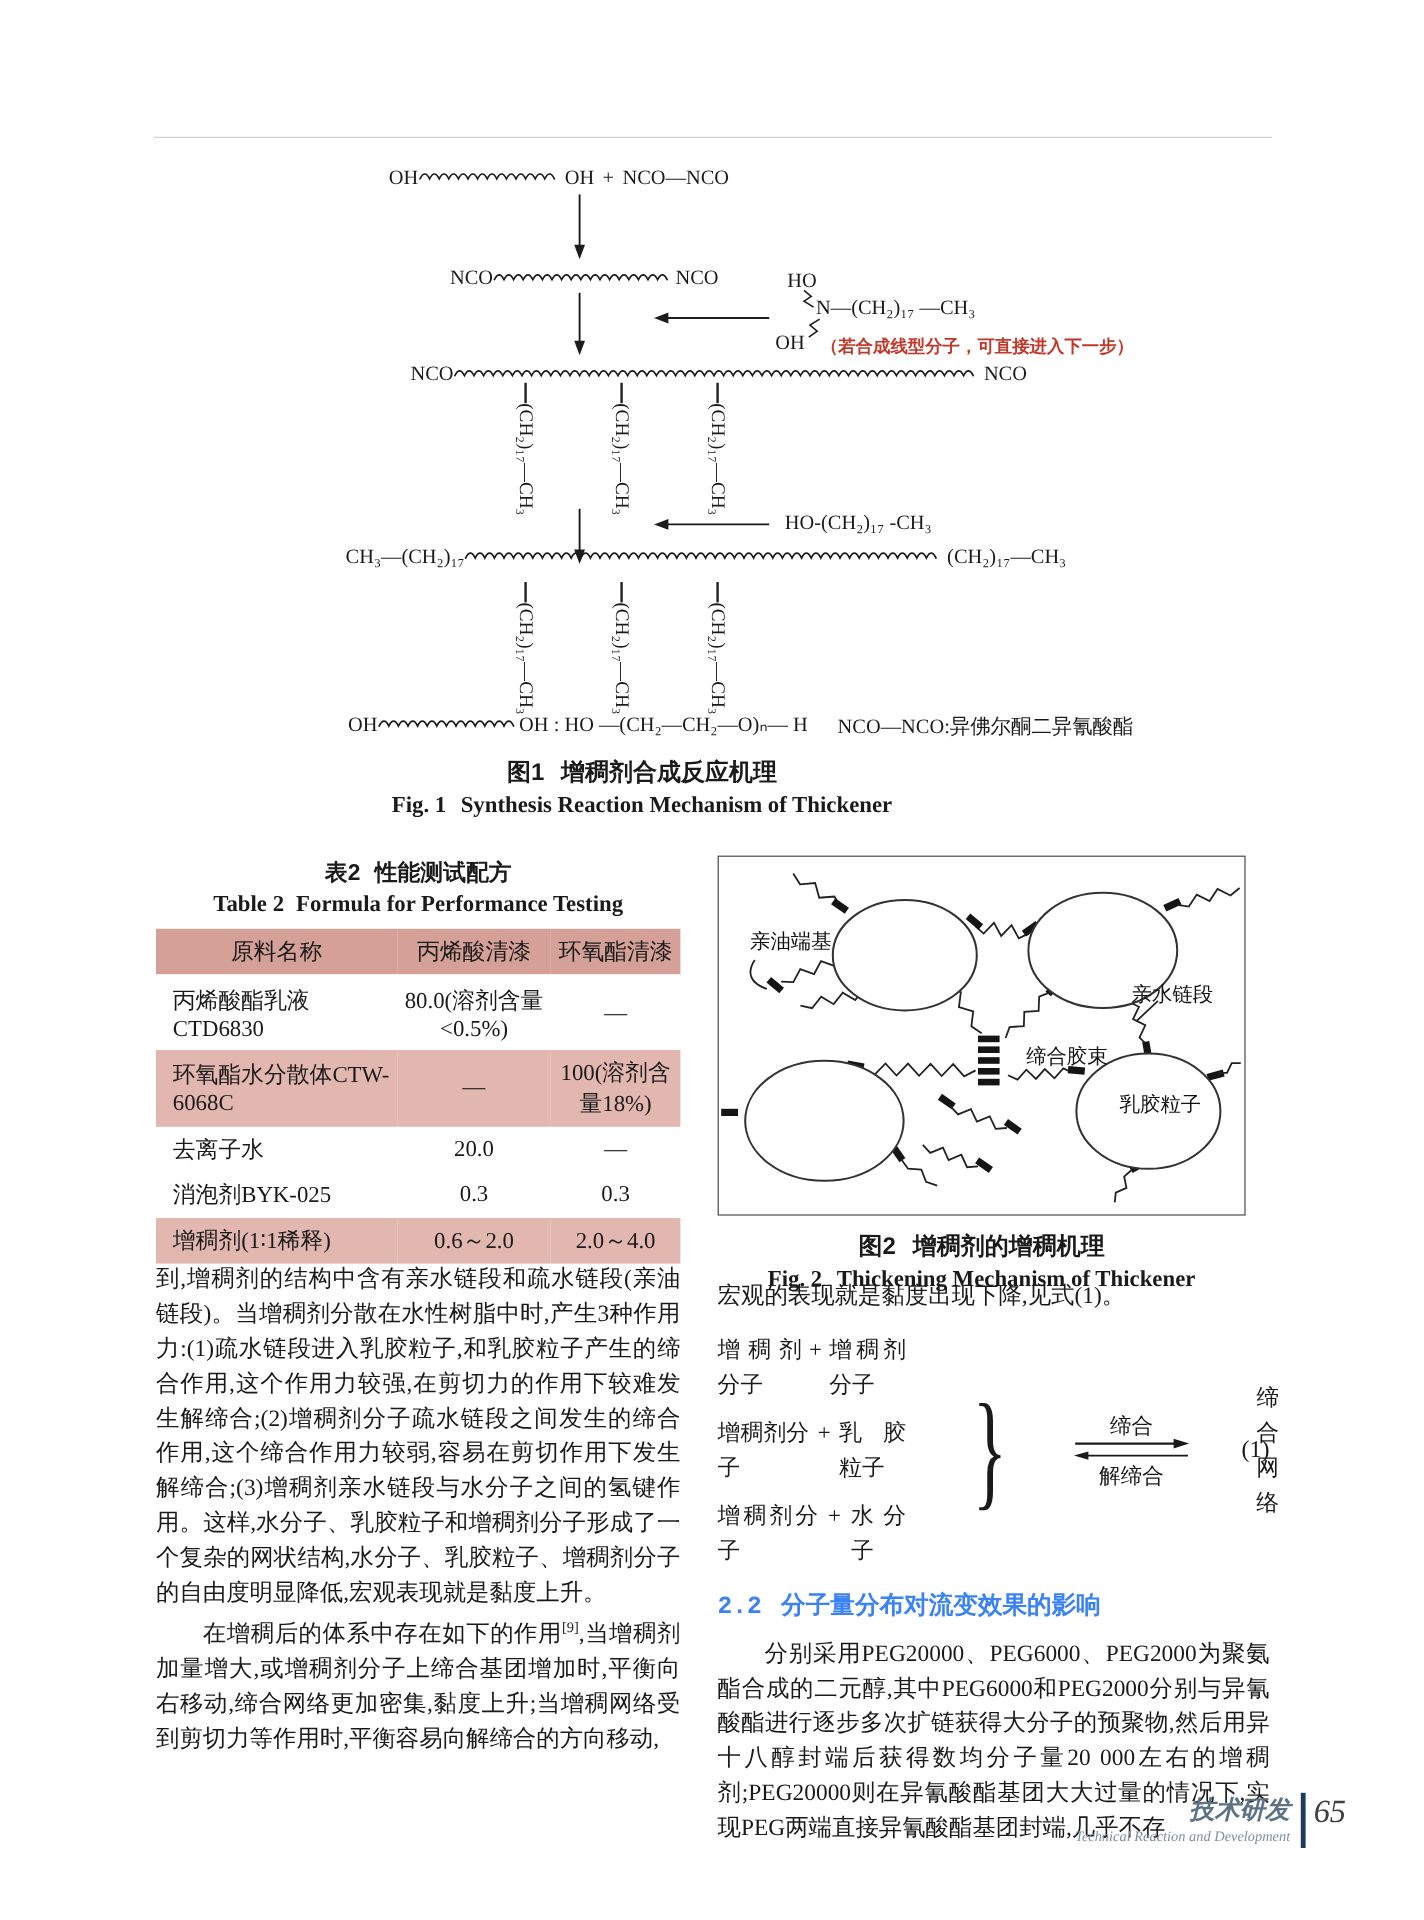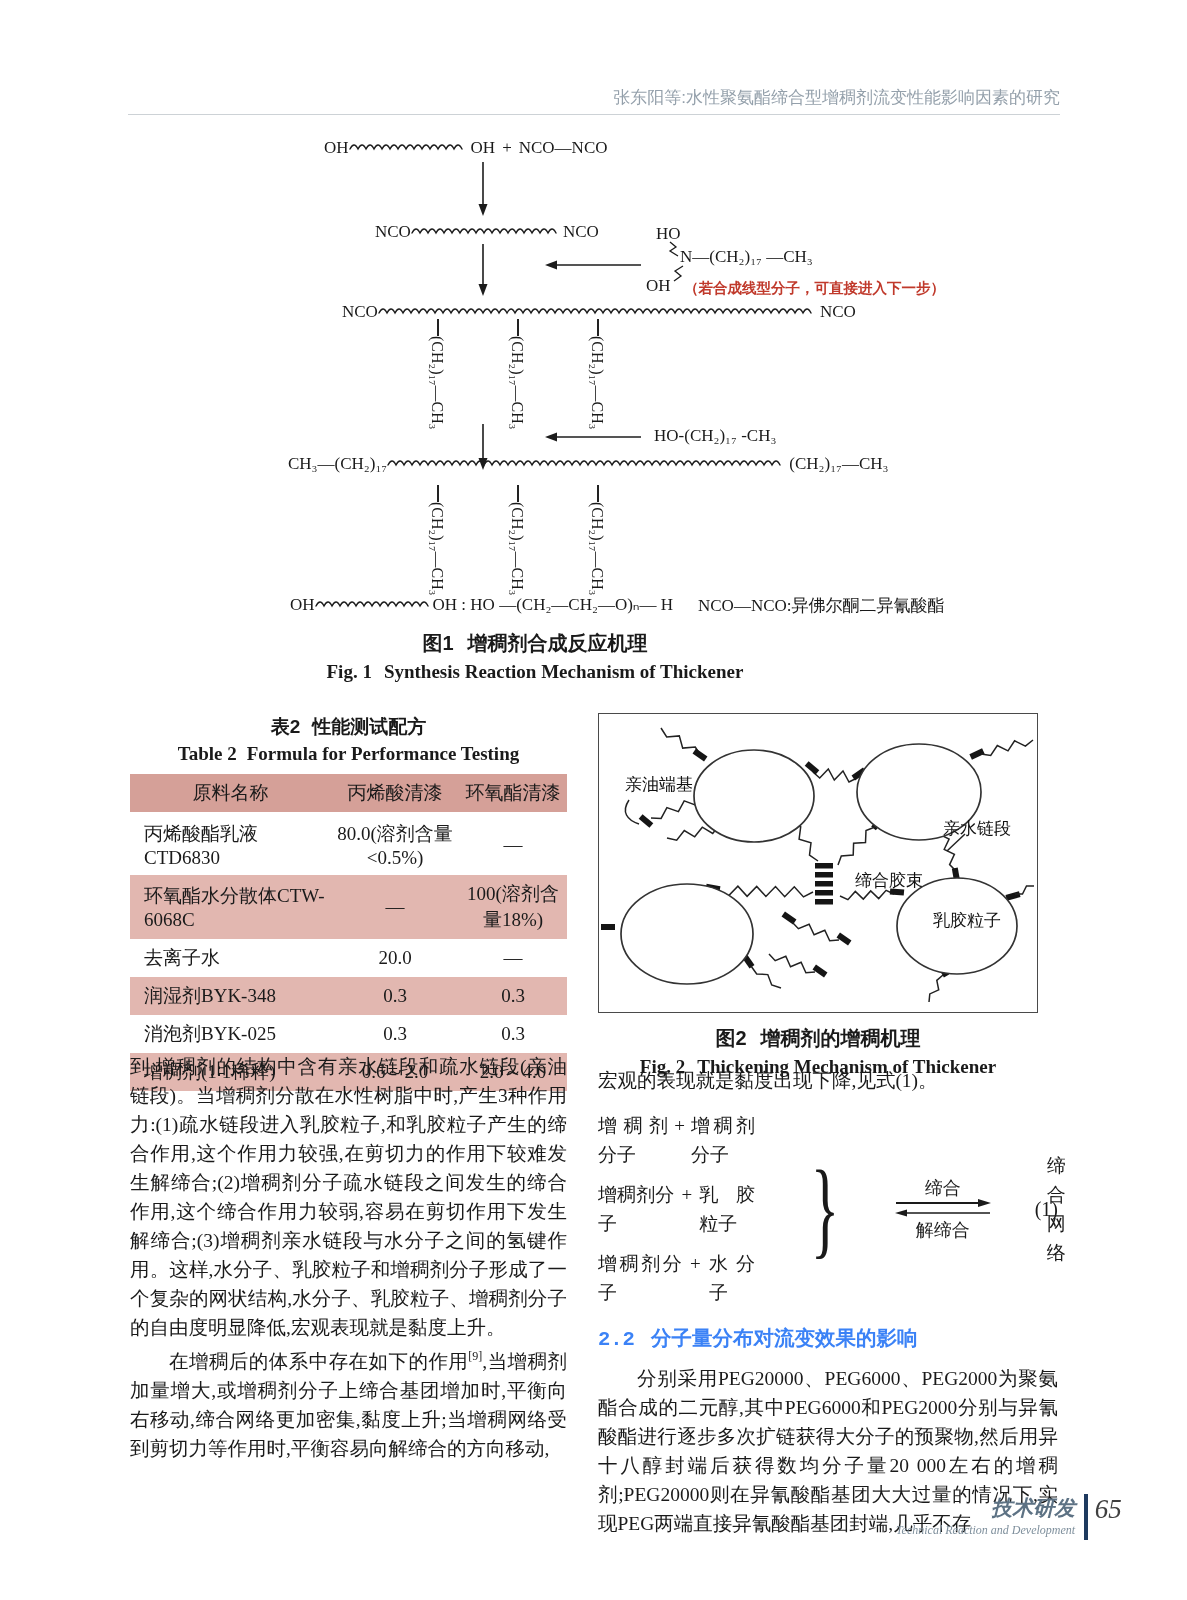--- a/index.html
+++ b/index.html
@@ -87,21 +87,20 @@
   .f-cn{font-size:21px;font-weight:bold;color:#5d7284;font-family:"Liberation Sans","DejaVu Sans",sans-serif;}
   .f-en{font-size:12px;color:#7e8f9c;margin-top:1px;}
   .f-bar{width:3.5px;height:46px;background:#1e3a5f;margin-right:7px;}
   .f-num{font-size:27px;color:#404040;}
 </style>
 </head>
 <body>
 
 <div class="page">
 
-  <div class="running-head">张东阳等:水性聚氨酯缔合型增稠剂流变性能影响因素的研究</div>
   <div class="head-rule"></div>
 
   <div class="scheme">
 
     <div class="srow" style="left:44px;top:8px">
       <span>OH</span>
       <svg class="inrow" width="122" height="14">
           <path class="sq" d="M1 8 q4 -8 8 0 q4 -8 8 0 q4 -8 8 0 q4 -8 8 0 q4 -8 8 0 q4 -8 8 0 q4 -8 8 0 q4 -8 8 0 q4 -8 8 0 q4 -8 8 0 q4 -8 8 0 q4 -8 8 0 q4 -8 8 0 q4 -8 8 0"></path>
         </svg>
       <span>OH</span>
@@ -221,25 +220,20 @@
         </tr>
         <tr class="pink">
           <td class="c1">环氧酯水分散体CTW-6068C</td>
           <td>—</td>
           <td>100(溶剂含量18%)</td>
         </tr>
         <tr>
           <td class="c1">去离子水</td>
           <td>20.0</td>
           <td>—</td>
-        </tr>
-        <tr class="pink">
-          <td class="c1">润湿剂BYK-348</td>
-          <td>0.3</td>
-          <td>0.3</td>
         </tr>
         <tr>
           <td class="c1">消泡剂BYK-025</td>
           <td>0.3</td>
           <td>0.3</td>
         </tr>
         <tr class="pink">
           <td class="c1">增稠剂(1∶1稀释)</td>
           <td>0.6～2.0</td>
           <td>2.0～4.0</td>

